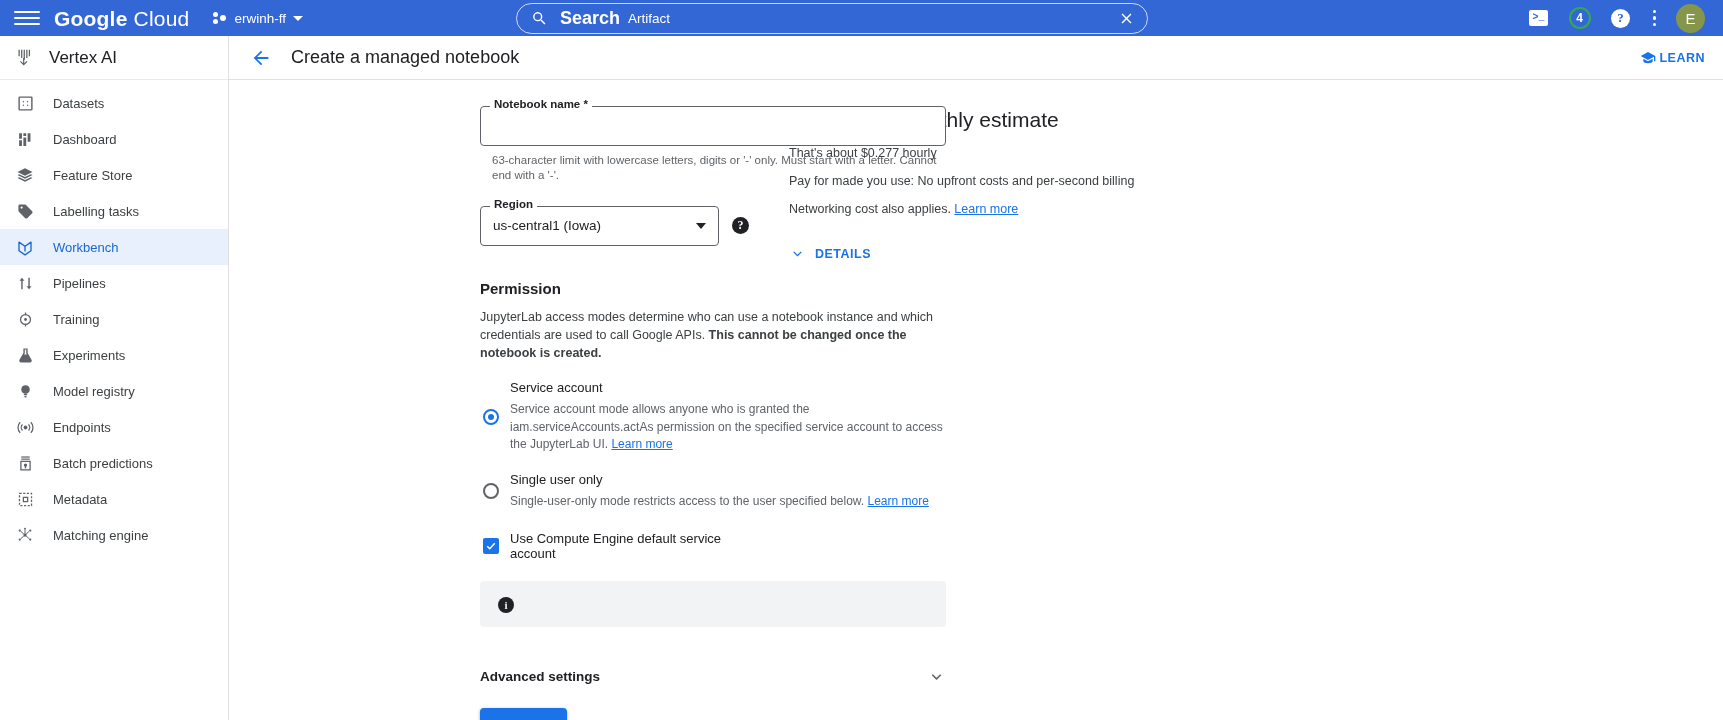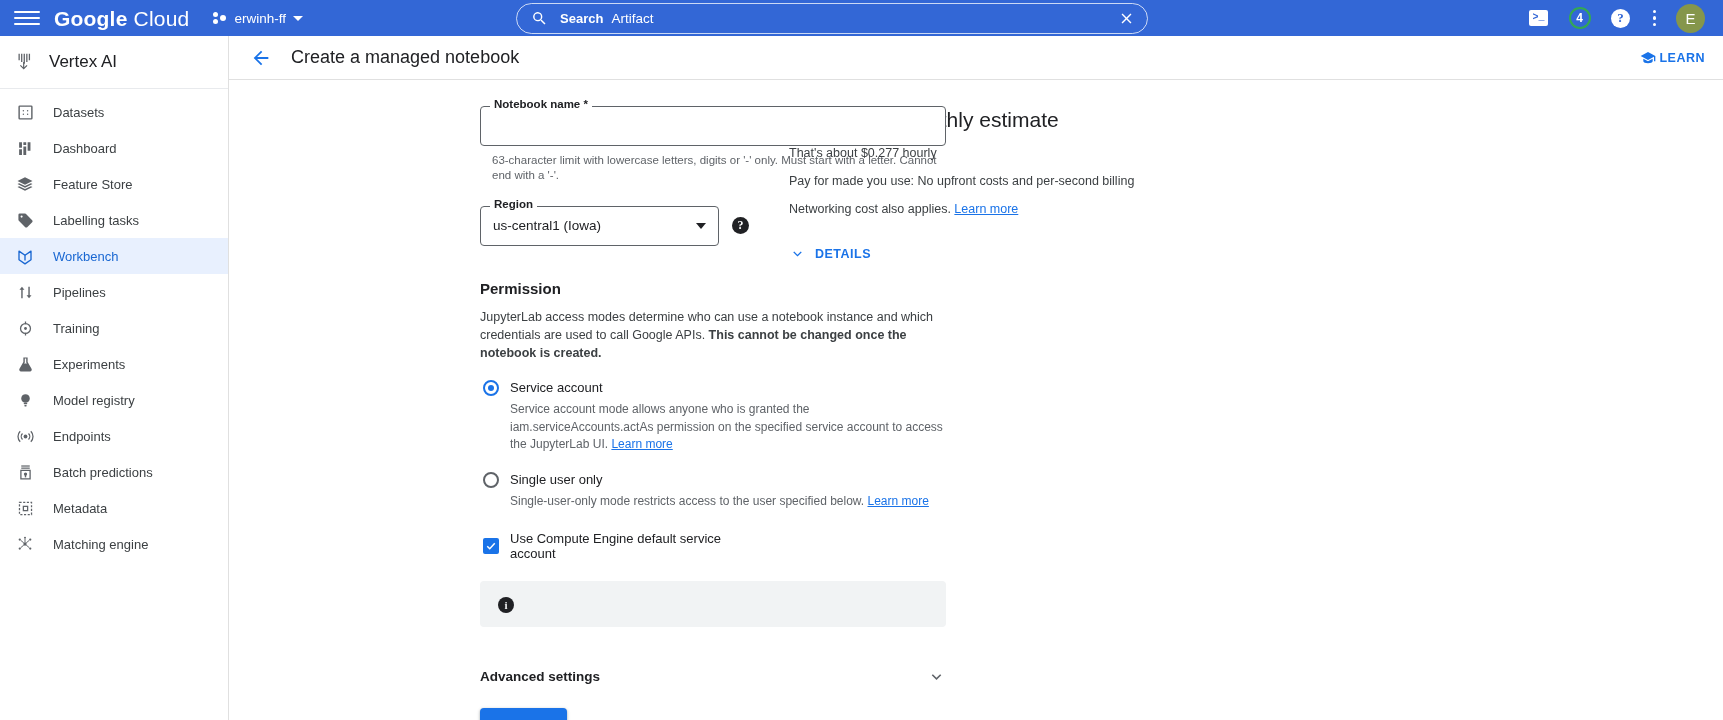--- a/index.html
+++ b/index.html
@@ -56,21 +56,21 @@
   .searchwrap {
     position: absolute; left: 516px; top: 3px;
     width: 632px; height: 31px;
     border: 1px solid rgba(255,255,255,.75);
     border-radius: 16px;
     display: flex; align-items: center;
     padding: 0 12px 0 14px;
     background: transparent;
   }
   .search-icon { flex: 0 0 auto; margin-right: 12px; display: flex; }
-  .search-label { color: #fff; font-size: 13px; font-weight: 700; margin-right: 8px; }
+  .search-label { color: #fff; font-size: 18px; font-weight: 700; margin-right: 8px; }
   .search-value {
     flex: 1 1 auto; color: #fff; font-size: 13.5px; font-weight: 400;
     background: transparent; border: 0; outline: none; padding: 0;
     font-family: "Liberation Sans", sans-serif;
   }
   .search-clear { cursor: pointer; display: flex; flex: 0 0 auto; }
 
   .top-right { margin-left: auto; display: flex; align-items: center; gap: 18px; padding-right: 8px; }
   .ic-btn { width: 24px; height: 24px; display: flex; align-items: center; justify-content: center; cursor: pointer; }
   .shell-ic {
@@ -104,21 +104,21 @@
   
   .shell { display: flex; height: 684px; }
 
   
   .sidebar {
     width: 229px; flex: 0 0 229px;
     border-right: 1px solid #e0e0e0;
     background: #fff; overflow: hidden;
   }
   .sb-head {
-    height: 53px; display: flex; align-items: center;
+    height: 44px; display: flex; align-items: center;
     padding: 0 0 0 13px; gap: 14px;
     border-bottom: 1px solid #e8eaed;
   }
   .sb-title { font-size: 17px; color: #202124; }
   .sb-list { padding-top: 5px; }
   .sb-item {
     height: 36px; display: flex; align-items: center; gap: 18px;
     padding-left: 15px; cursor: pointer; color: #3c4043; font-size: 13px;
     position: relative;
   }
@@ -179,21 +179,21 @@
     color: #fff; font-size: 12px; font-weight: 700;
     display: flex; align-items: center; justify-content: center;
     cursor: pointer; font-family: "Liberation Serif", serif; flex: 0 0 auto;
   }
 
   
   .sec-title { font-size: 15px; font-weight: 700; color: #202124; margin: 34px 0 0 0; }
   .sec-desc { width: 456px; font-size: 12.5px; color: #3c4043; line-height: 1.45; margin-top: 11px; }
   .sec-desc .bold { font-weight: 700; }
 
-  .radio-row { display: flex; align-items: flex-start; margin-top: 17px; }
+  .radio-row { display: flex; align-items: center; margin-top: 17px; }
   .radio {
     width: 16px; height: 16px; border-radius: 50%;
     border: 2px solid #5f6368; flex: 0 0 auto; margin: 1px 11px 0 3px;
     cursor: pointer; position: relative; background: #fff;
   }
   .radio.on { border-color: #1A73E8; }
   .radio.on::after {
     content: ""; position: absolute; left: 3px; top: 3px;
     width: 6px; height: 6px; border-radius: 50%; background: #1A73E8;
   }

